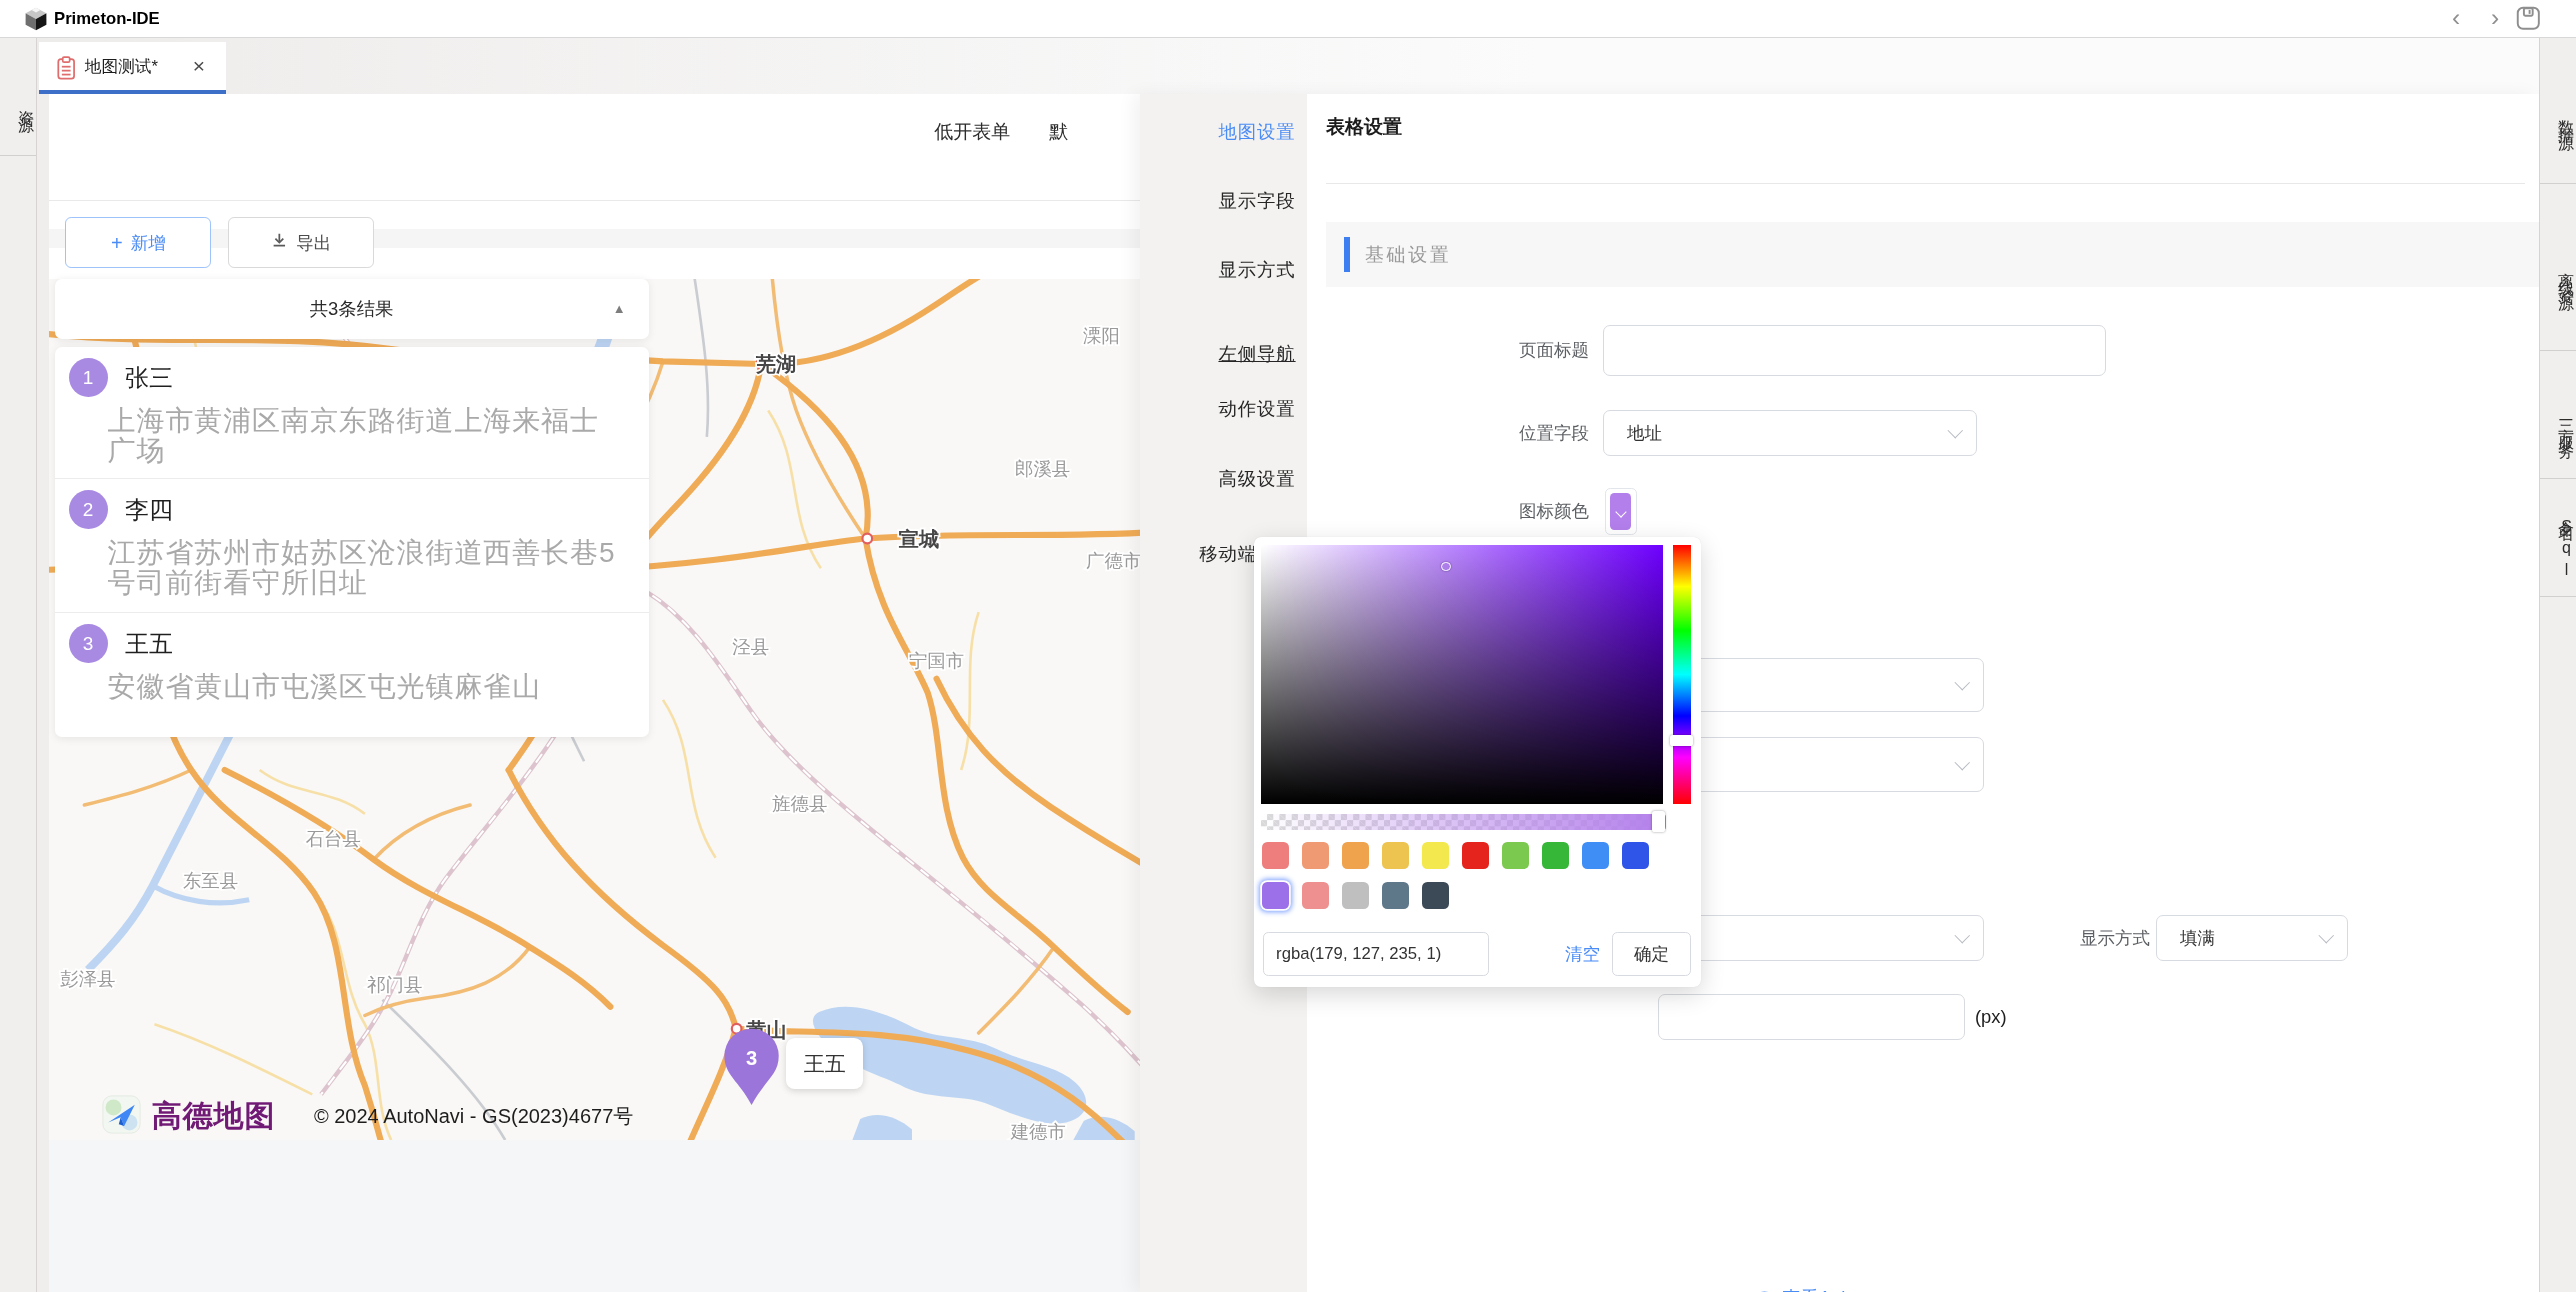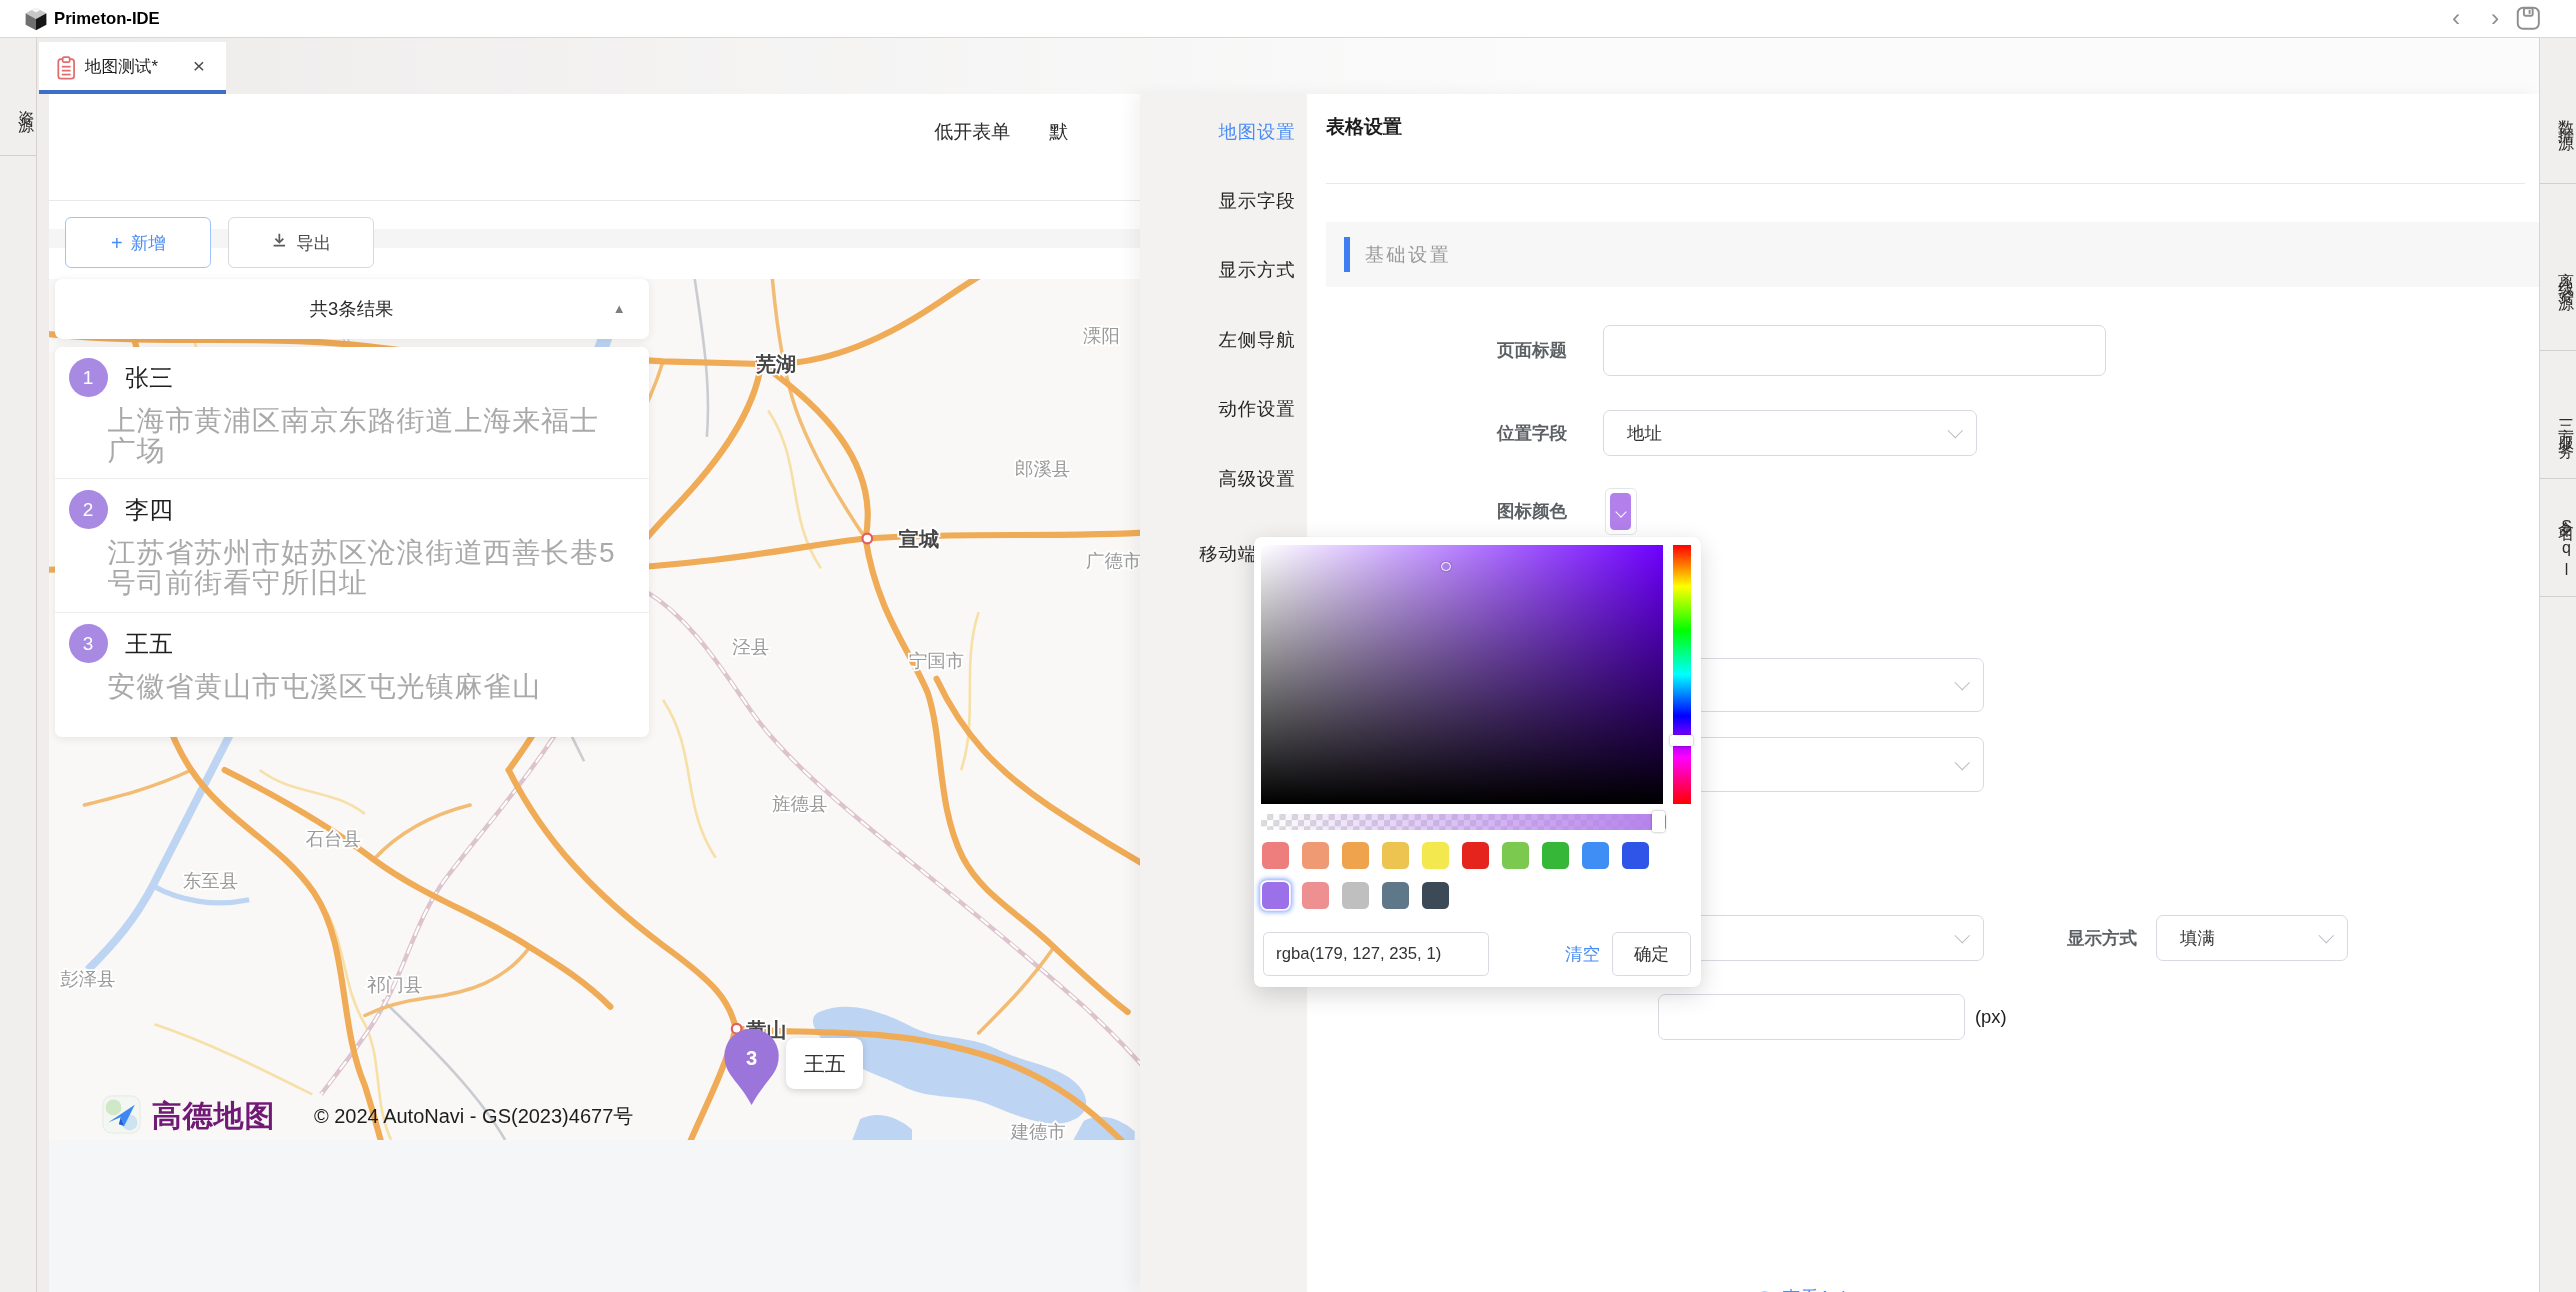--- a/index.html
+++ b/index.html
@@ -79,21 +79,21 @@
   .panel-menu { position:absolute; left:0; top:0; width:167px; height:100%; background:#f3f2f1; }
   .menu-item { position:absolute; right:11.4px; width:149px; height:30px; line-height:30px; text-align:right; font-size:18.4px; color:#262626; letter-spacing:0.9px; cursor:pointer; white-space:nowrap; }
   .menu-item.active { color:#4a8cf5; }
   .panel-main { position:absolute; left:167px; top:0; right:0; height:100%; background:#fff; }
   .panel-title { position:absolute; left:19px; top:20px; font-size:19px; font-weight:600; color:#1c1c1c; }
   .panel-divider { position:absolute; left:19px; right:14px; top:89px; height:0.9px; background:#e8e8e8; }
   .section-band { position:absolute; left:19px; right:0; top:128px; height:65px; background:#f7f7f8; }
   .section-bar { position:absolute; left:18.4px; top:15px; width:5.3px; height:35px; background:#3d7ff0; }
   .section-title { position:absolute; left:39px; top:0; line-height:65px; font-size:19px; color:#9a9a9a; letter-spacing:2.6px; }
 
-  .f-label { position:absolute; width:114px; text-align:center; font-size:17.5px; color:#5c5f63;font-weight:bold; }
+  .f-label { position:absolute; width:114px; text-align:right; font-size:17.5px; color:#5c5f63; }
   .inp, .sel { position:absolute; background:#fff; border:0.9px solid #d7dae0; border-radius:7px; font-size:17.5px; color:#333; }
   .sel { cursor:pointer; }
   .sel .sel-text { position:absolute; left:23px; top:0; line-height:44px; font-size:17.5px; color:#333; }
   .chev { position:absolute; right:16px; top:50%; width:10.5px; height:10.5px; margin-top:-8px;
      border-right:1.8px solid #b6bac2; border-bottom:1.8px solid #b6bac2; transform:rotate(45deg); }
   .lab-r1 { left:168px; top:231px; line-height:51px; }
   .inp-r1 { left:296px; top:231px; width:503px; height:51px; }
   .lab-r2 { left:168px; top:316px; line-height:46px; }
   .sel-r2 { left:296px; top:316px; width:374px; height:46px; }
   .lab-r3 { left:168px; top:394px; line-height:47px; }
@@ -342,21 +342,21 @@
             <div class="li-addr">安徽省黄山市屯溪区屯光镇麻雀山</div>
           </div>
         </div>
     </div>
 
     <div class="panel">
       <div class="panel-menu" id="panel-menu">
           <div class="menu-item active" style="top: 23px;">地图设置</div>
           <div class="menu-item" style="top: 92px;">显示字段</div>
           <div class="menu-item" style="top: 161px;">显示方式</div>
-          <div class="menu-item" style="top: 231px;">左侧导航</div>
+          <div class="menu-item" style="top: 245px; text-decoration: underline;">左侧导航</div>
           <div class="menu-item" style="top: 300px;">动作设置</div>
           <div class="menu-item" style="top: 370px;">高级设置</div>
           <div class="menu-item" style="top: 445px;">移动端设置</div>
         </div>
       <div class="panel-main">
         <div class="panel-title">表格设置</div>
         <div class="panel-divider"></div>
         <div class="section-band">
           <div class="section-bar"></div>
           <div class="section-title">基础设置</div>

